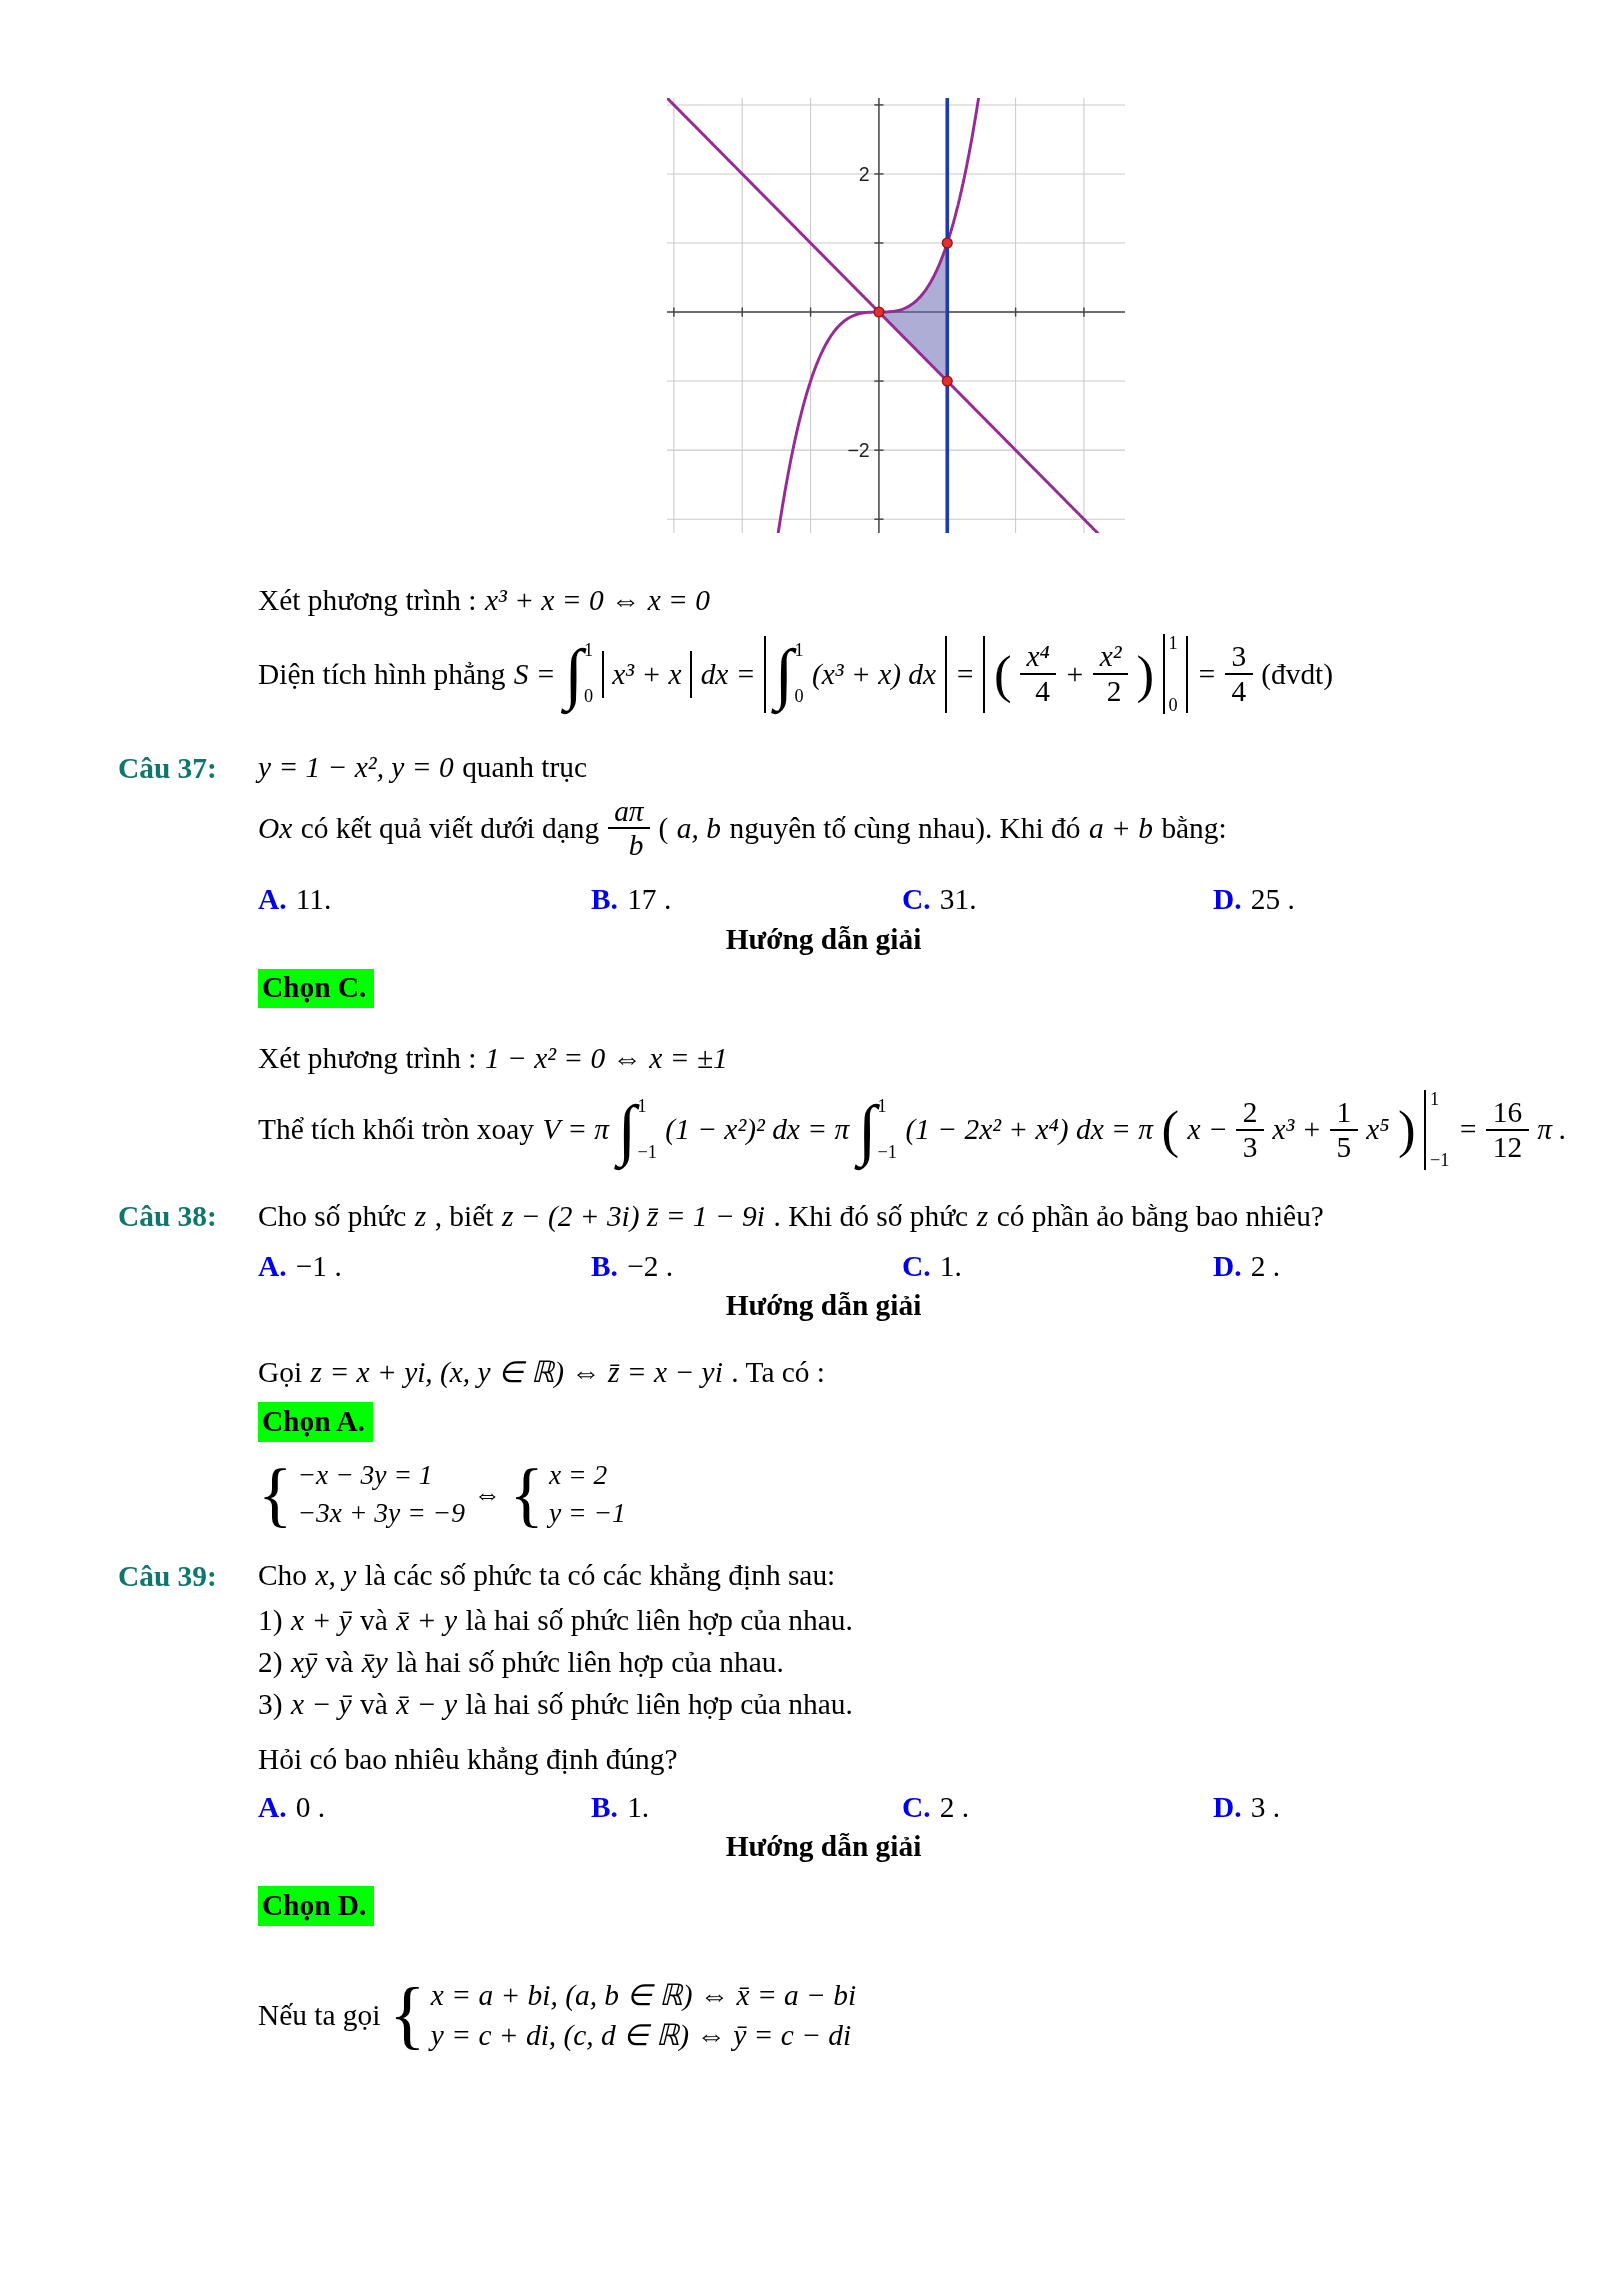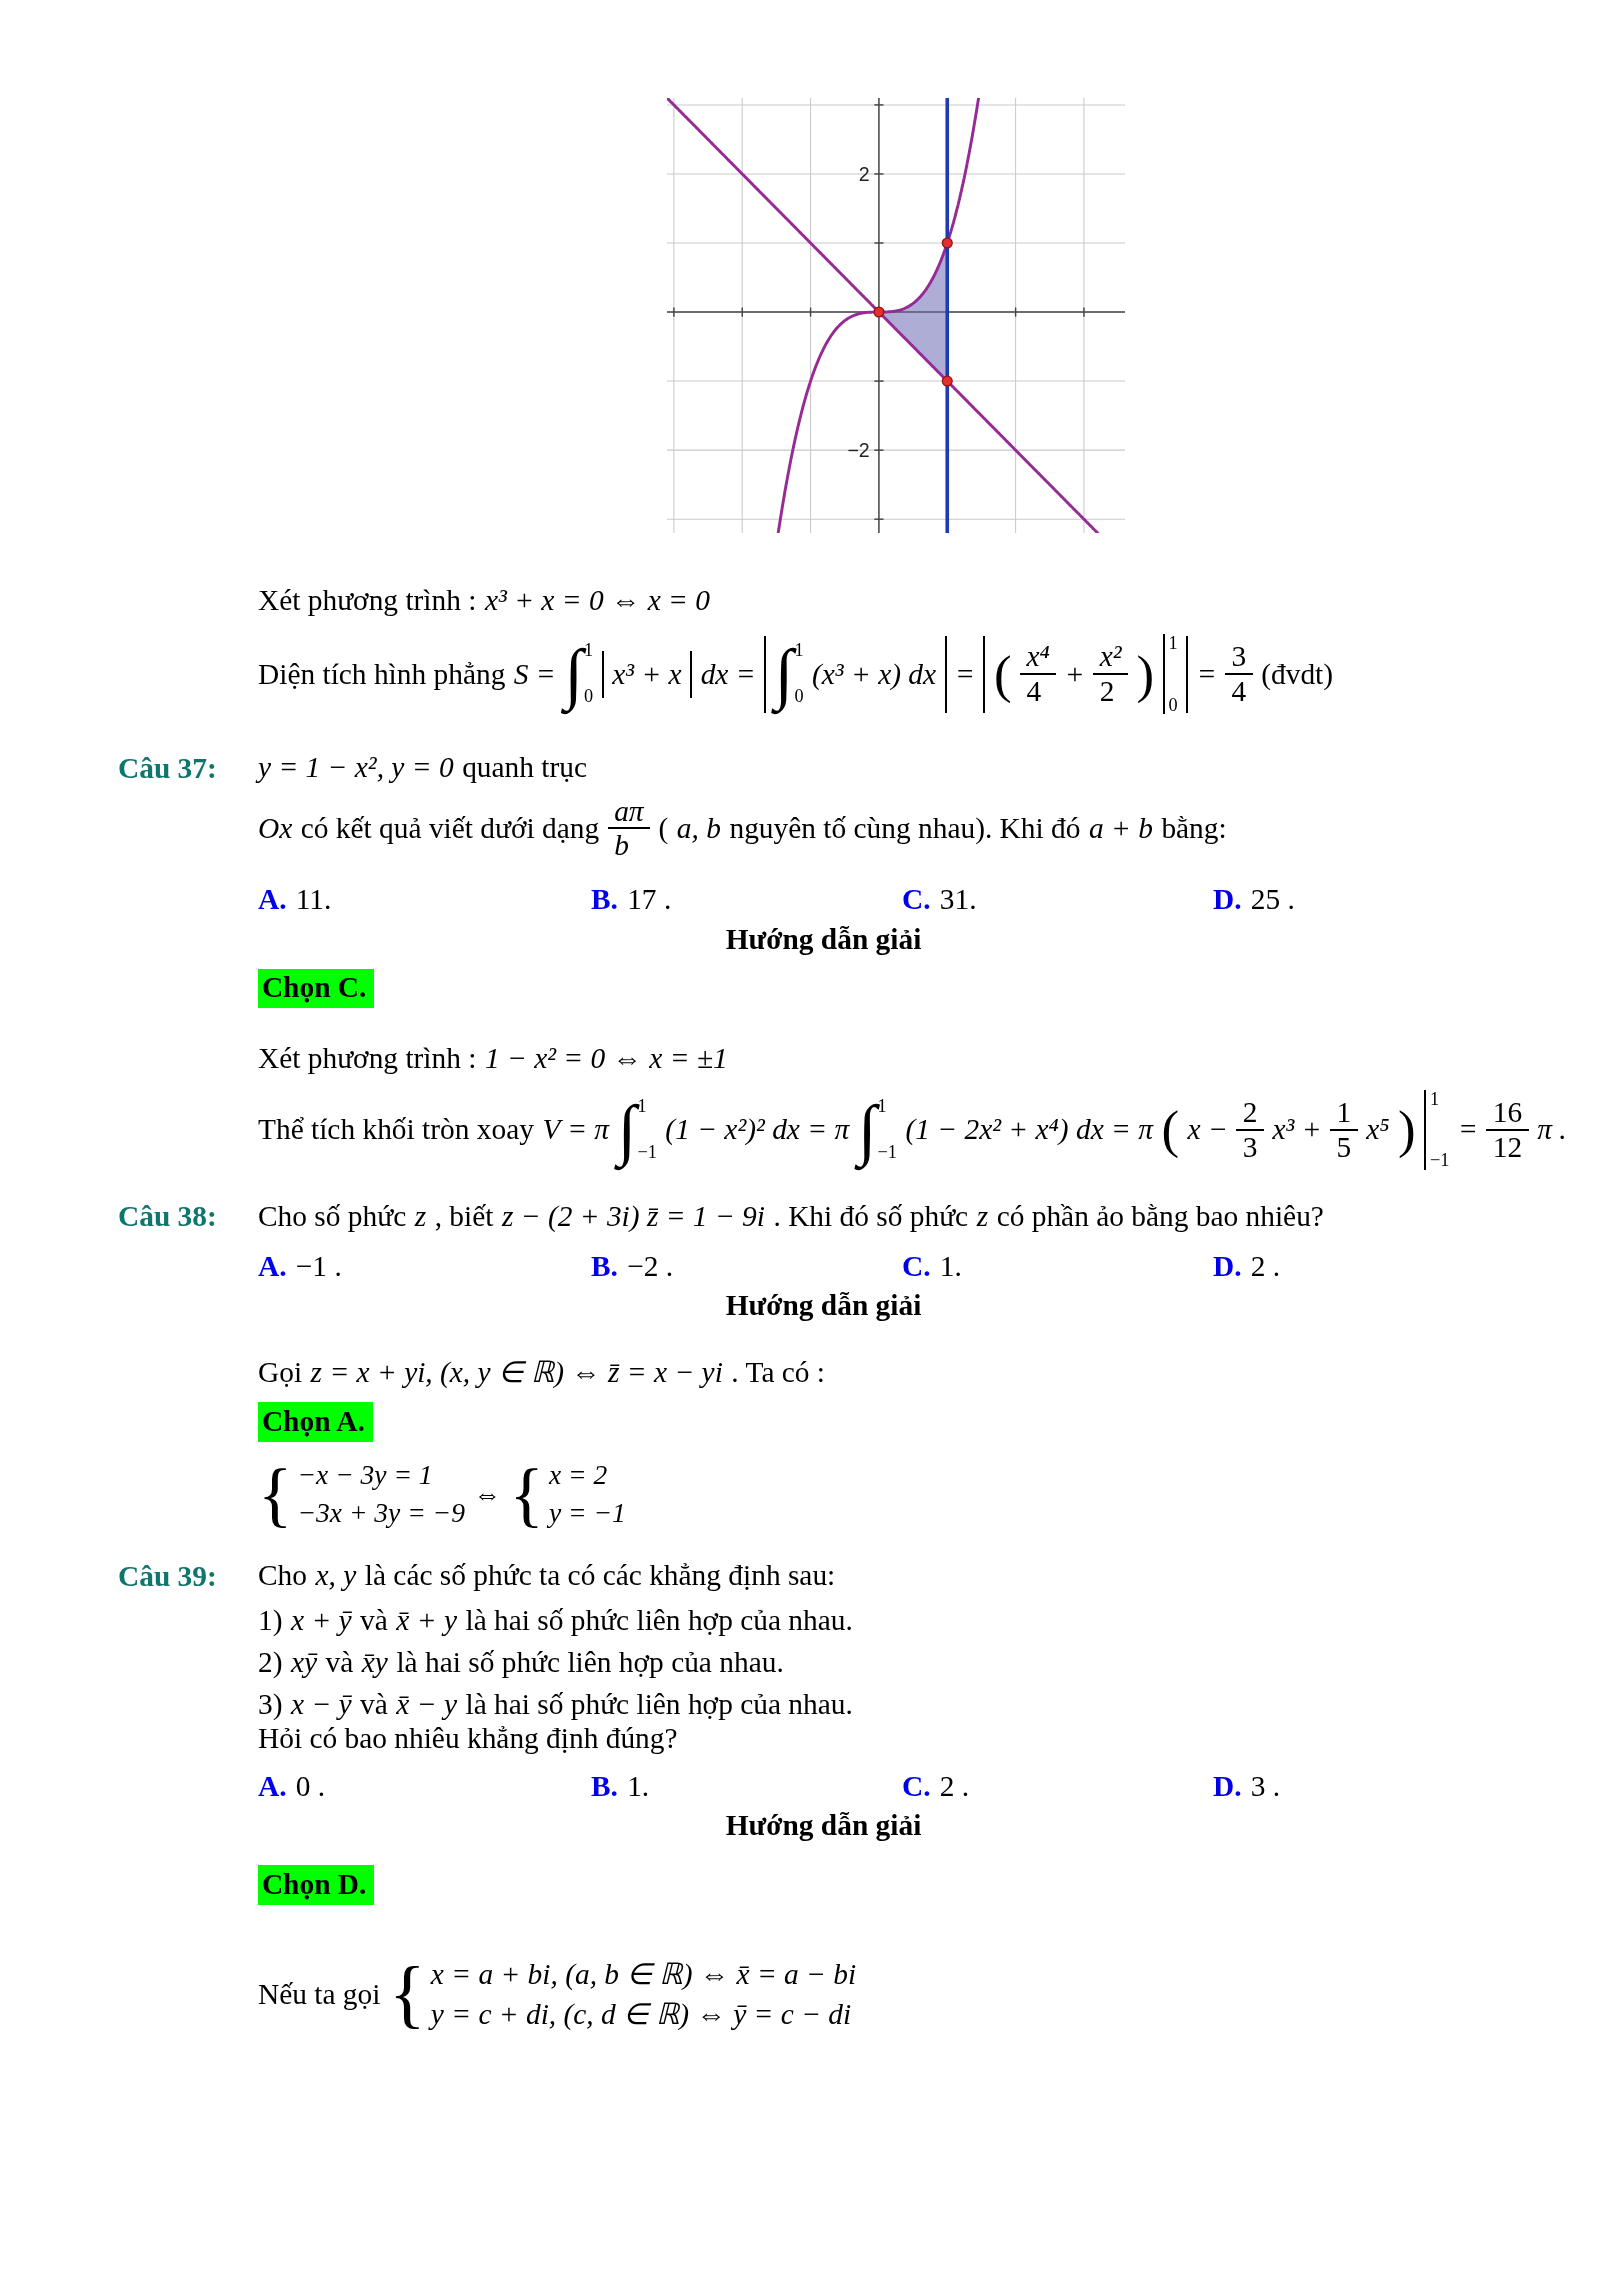--- a/index.html
+++ b/index.html
@@ -19,21 +19,21 @@
   .txt { }
 
   .answers { display:grid; grid-template-columns:333px 311px 311px auto;
              padding-left:258px; }
   .ans { white-space:nowrap; }
   .letter { color:#0000ee; font-weight:bold; margin-right:9.2px; }
 
   .hdg { text-align:center; font-weight:bold;padding-left:24px; }
   .chosen { background:#00ff00; font-weight:bold; padding:2.6px 7.9px 3.9px 3.9px; }
 
-  .frac { display:inline-flex; flex-direction:column; align-items:flex-start;
+  .frac { display:inline-flex; flex-direction:column; align-items:flex-end;
           line-height:1.12; vertical-align:middle; }
   .frac .num { padding:0 6.5px; border-bottom:2px solid #000; }
   .frac .den { padding:0 6.5px; }
 
   .int { display:inline-flex; align-items:center; }
   .iglyph { font-size:2.3em; line-height:1; font-style:normal; }
   .lims { display:inline-flex; flex-direction:column; justify-content:space-between;
           height:71px; font-size:18.3px; padding:2.6px 0 3.9px 1.3px; }
   .lims span { line-height:1; }
 
@@ -292,21 +292,21 @@
     <span class="m">x̄y</span>
     <span class="txt">là hai số phức liên hợp của nhau.</span>
   </div>
   <div class="row" style="margin-top:9.2px">
     <span class="txt">3)</span>
     <span class="m">x − ȳ</span>
     <span class="txt">và</span>
     <span class="m">x̄ − y</span>
     <span class="txt">là hai số phức liên hợp của nhau.</span>
   </div>
-  <div class="row" style="margin-top:1px">
+  <div class="row" style="margin-top:22px">
     <span class="txt">Hỏi có bao nhiêu khẳng định đúng?</span>
   </div>
   <div class="answers" style="margin-top:14.4px">
     <span class="ans"><span class="letter">A.</span><span>0 .</span></span>
     <span class="ans"><span class="letter">B.</span><span>1.</span></span>
     <span class="ans"><span class="letter">C.</span><span>2 .</span></span>
     <span class="ans"><span class="letter">D.</span><span>3 .</span></span>
   </div>
   <div class="hdg" style="margin-top:6.5px">Hướng dẫn giải</div>
   <div class="row" style="margin-top:23px">

